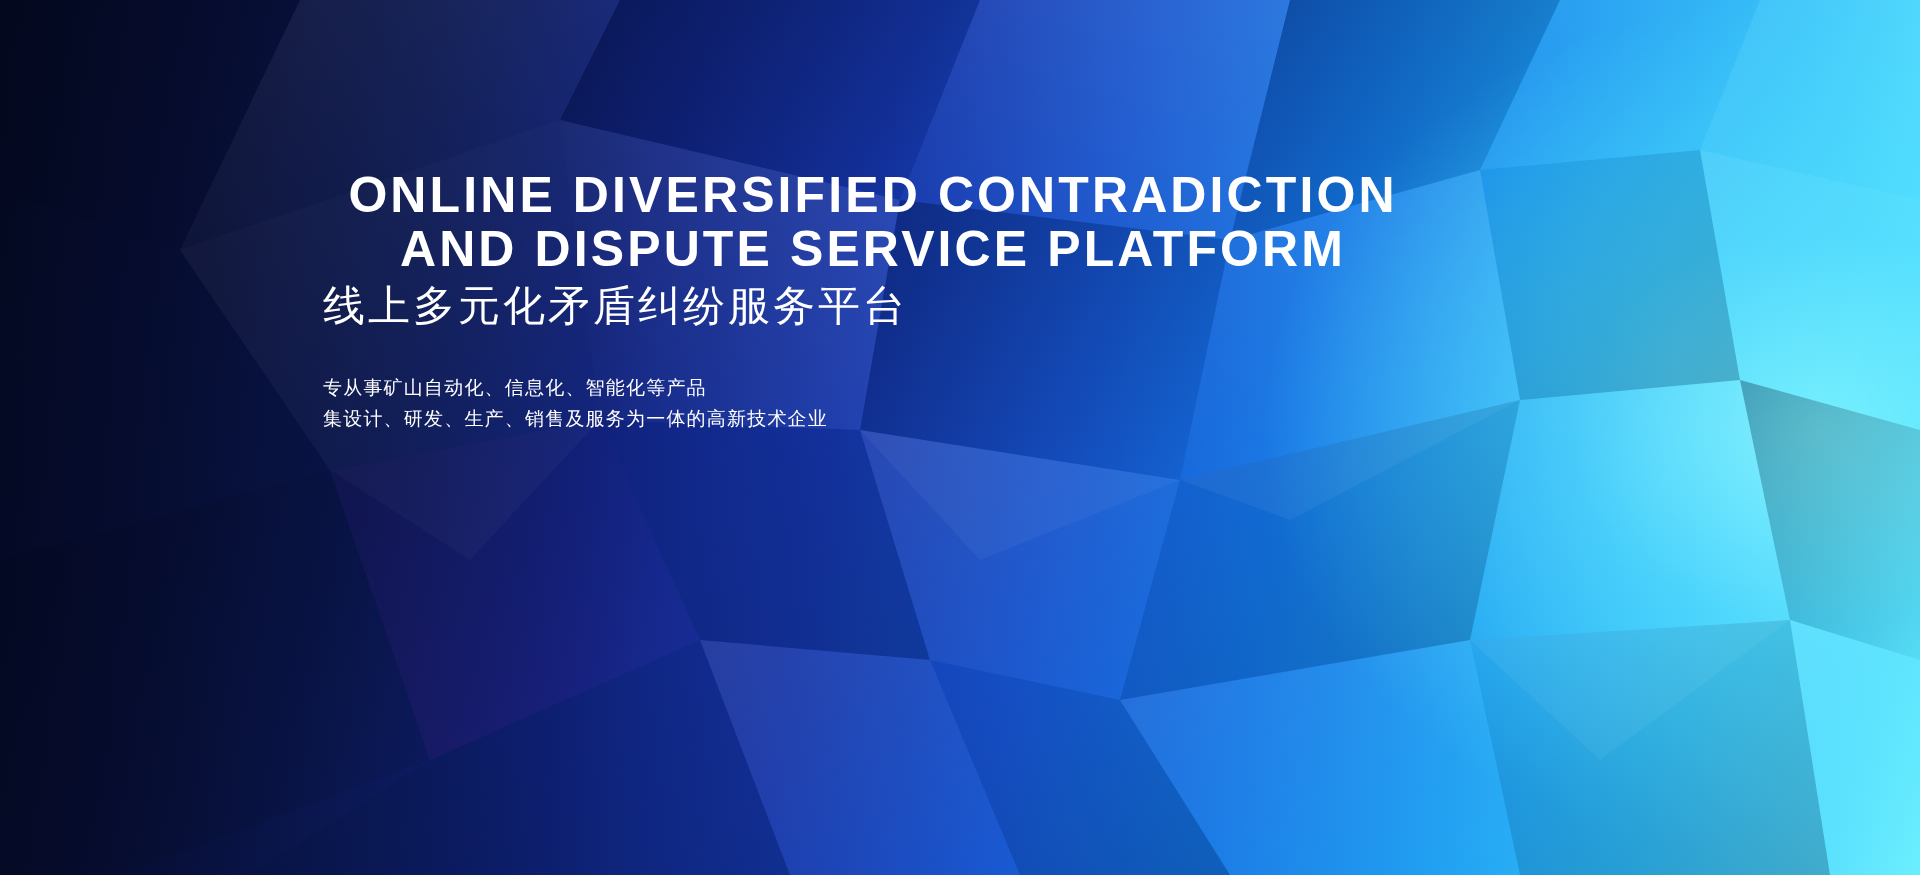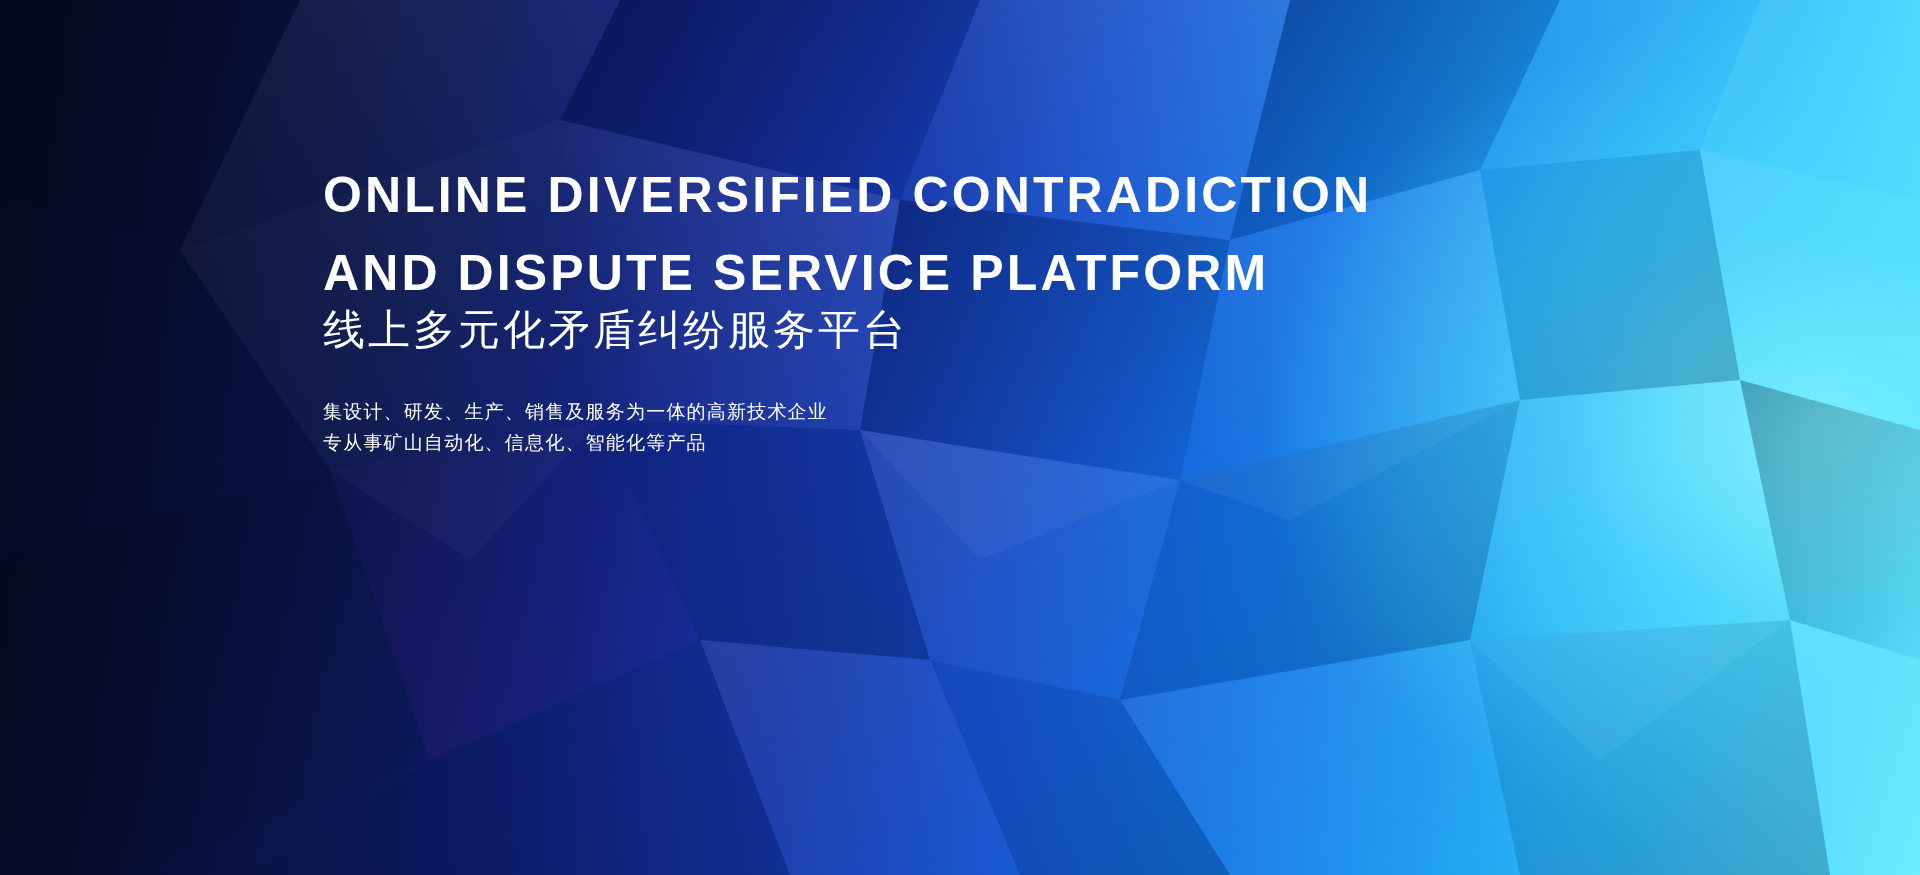--- a/index.html
+++ b/index.html
@@ -73,22 +73,23 @@
   }
 
   .title-en {
     color: #ffffff;
     font-size: 50px;
     line-height: 54px;
     font-weight: 700;
     letter-spacing: 3.1px;
     margin: 0;
     white-space: nowrap;
+    text-align: center;
   }
-  .title-en .line2 { display: block; margin-top: 24px; }
+  .title-en .line2 { display: block; }
 
   .title-cn {
     color: #ffffff;
     font-size: 42px;
     line-height: 52px;
     font-weight: 400;
     letter-spacing: 3px;
     margin: 4px 0 0 0;
     white-space: nowrap;
   }
@@ -178,18 +179,18 @@
 
   <div class="texture"></div>
   <div class="left-shade"></div>
 
   <div class="content">
     <h1 class="title-en"><span>ONLINE DIVERSIFIED CONTRADICTION</span><span class="line2">AND DISPUTE SERVICE PLATFORM</span></h1>
 
     <div class="title-cn">线上多元化矛盾纠纷服务平台</div>
 
     <div class="desc">
+      <div class="desc-line">专从事矿山自动化、信息化、智能化等产品</div>
       <div class="desc-line">集设计、研发、生产、销售及服务为一体的高新技术企业</div>
-      <div class="desc-line">专从事矿山自动化、信息化、智能化等产品</div>
     </div>
   </div>
 
 </div>
 
 </body></html>

